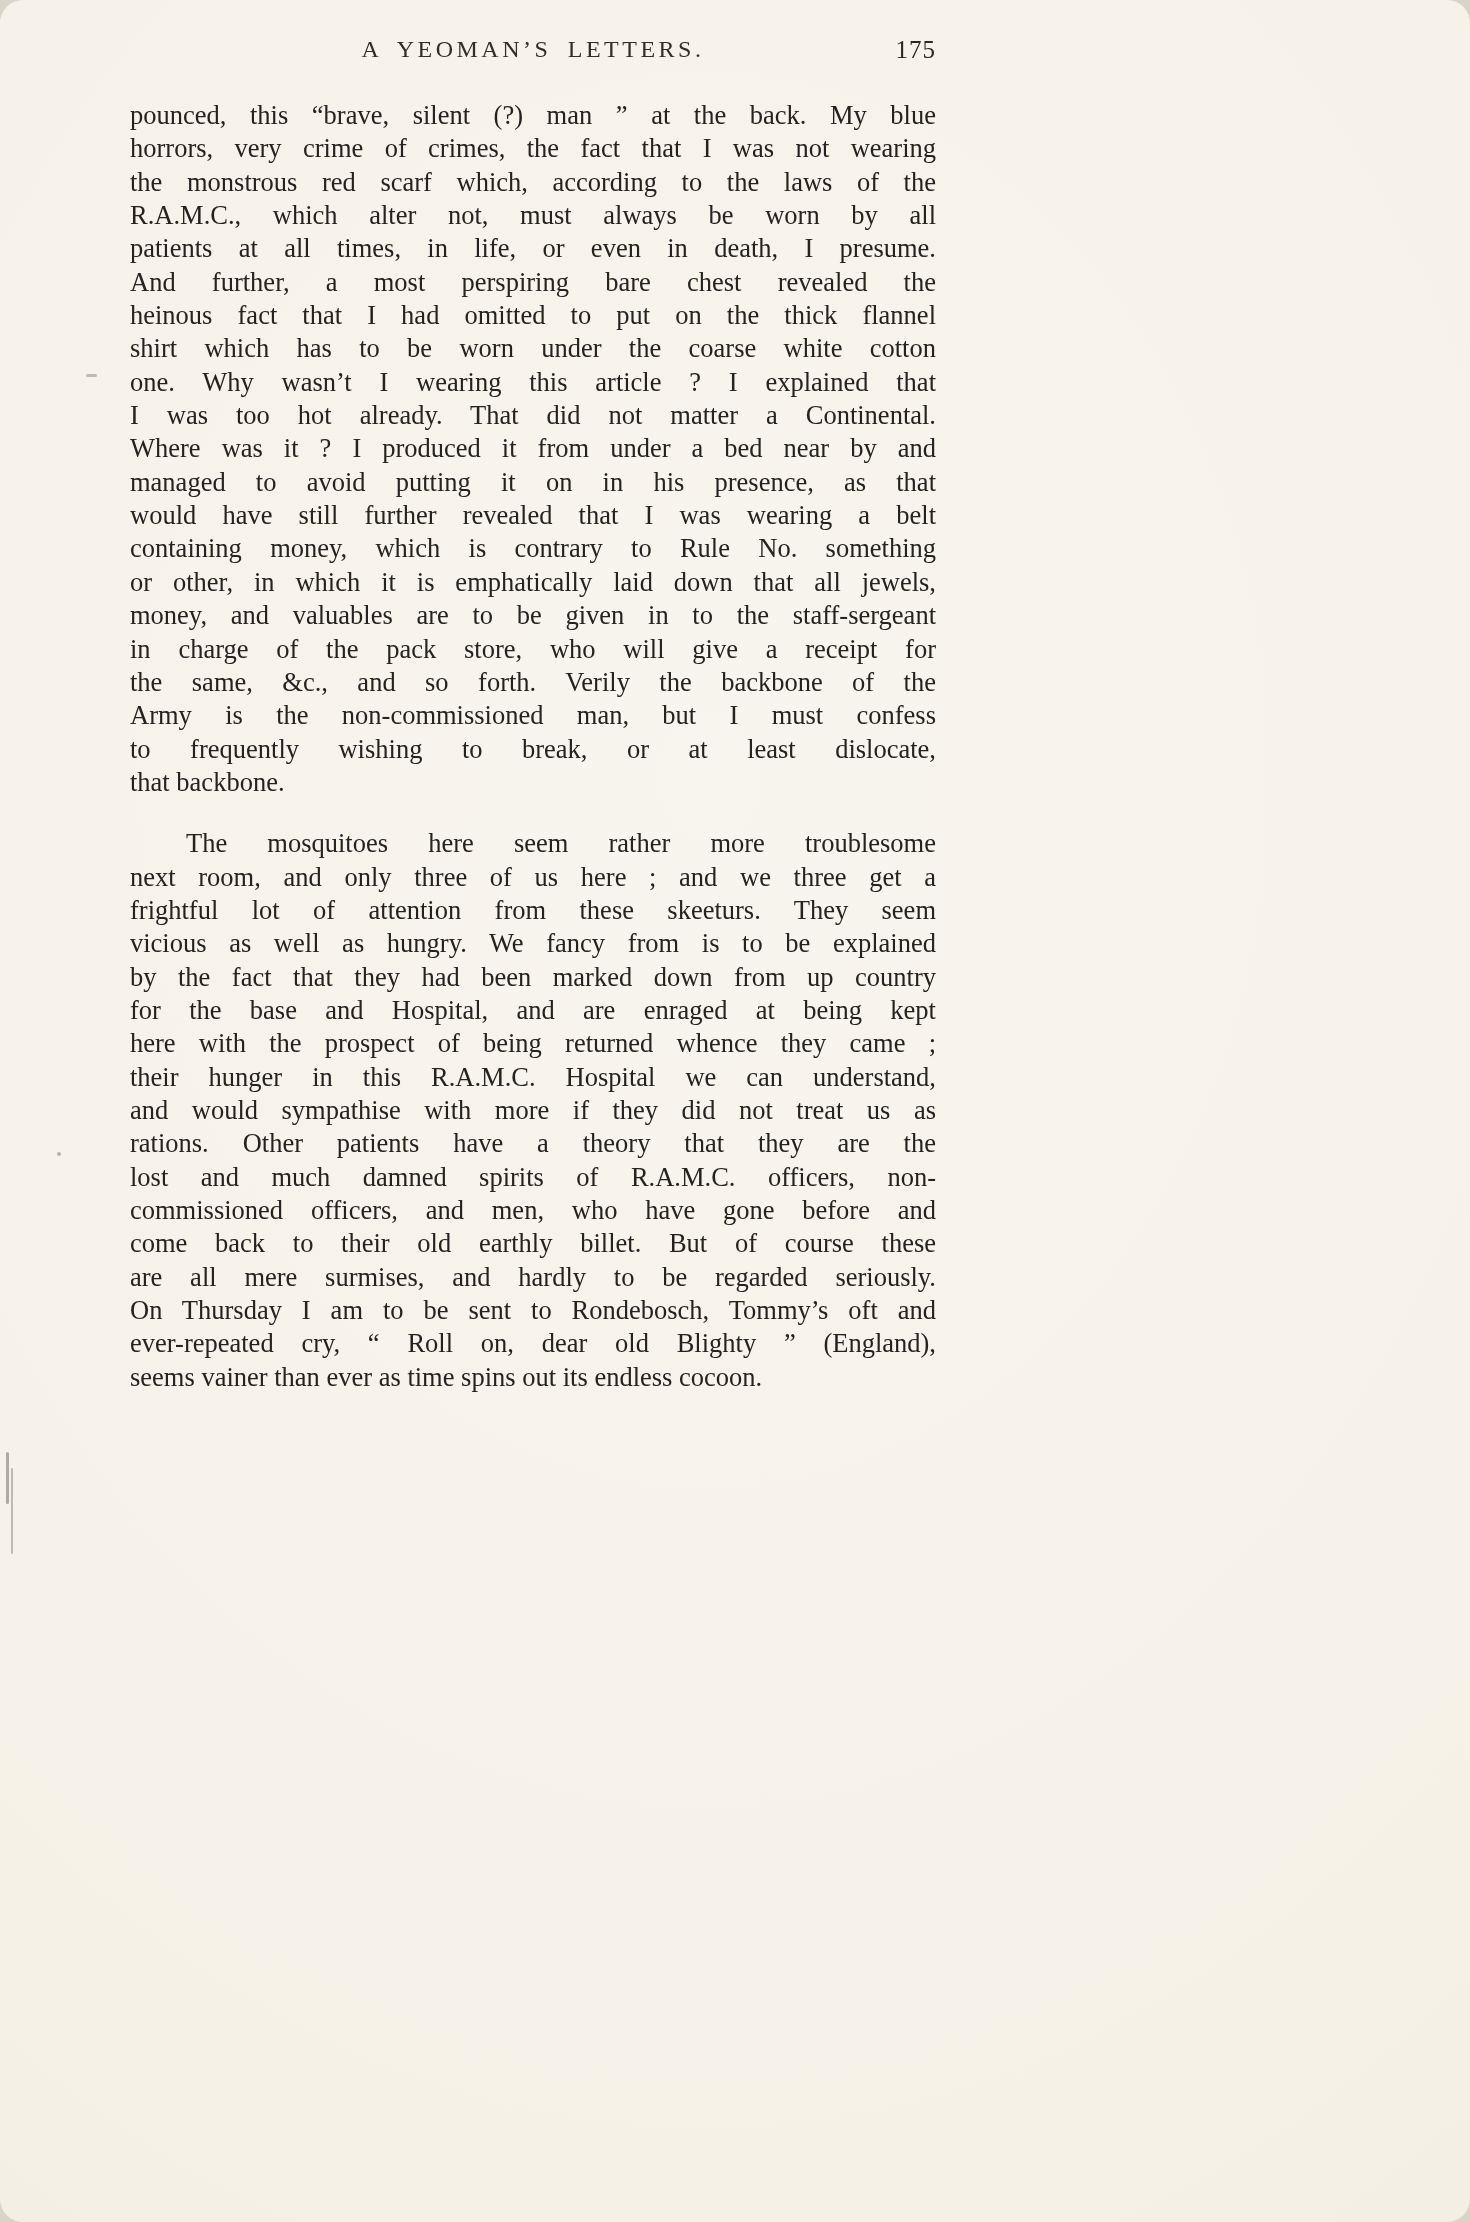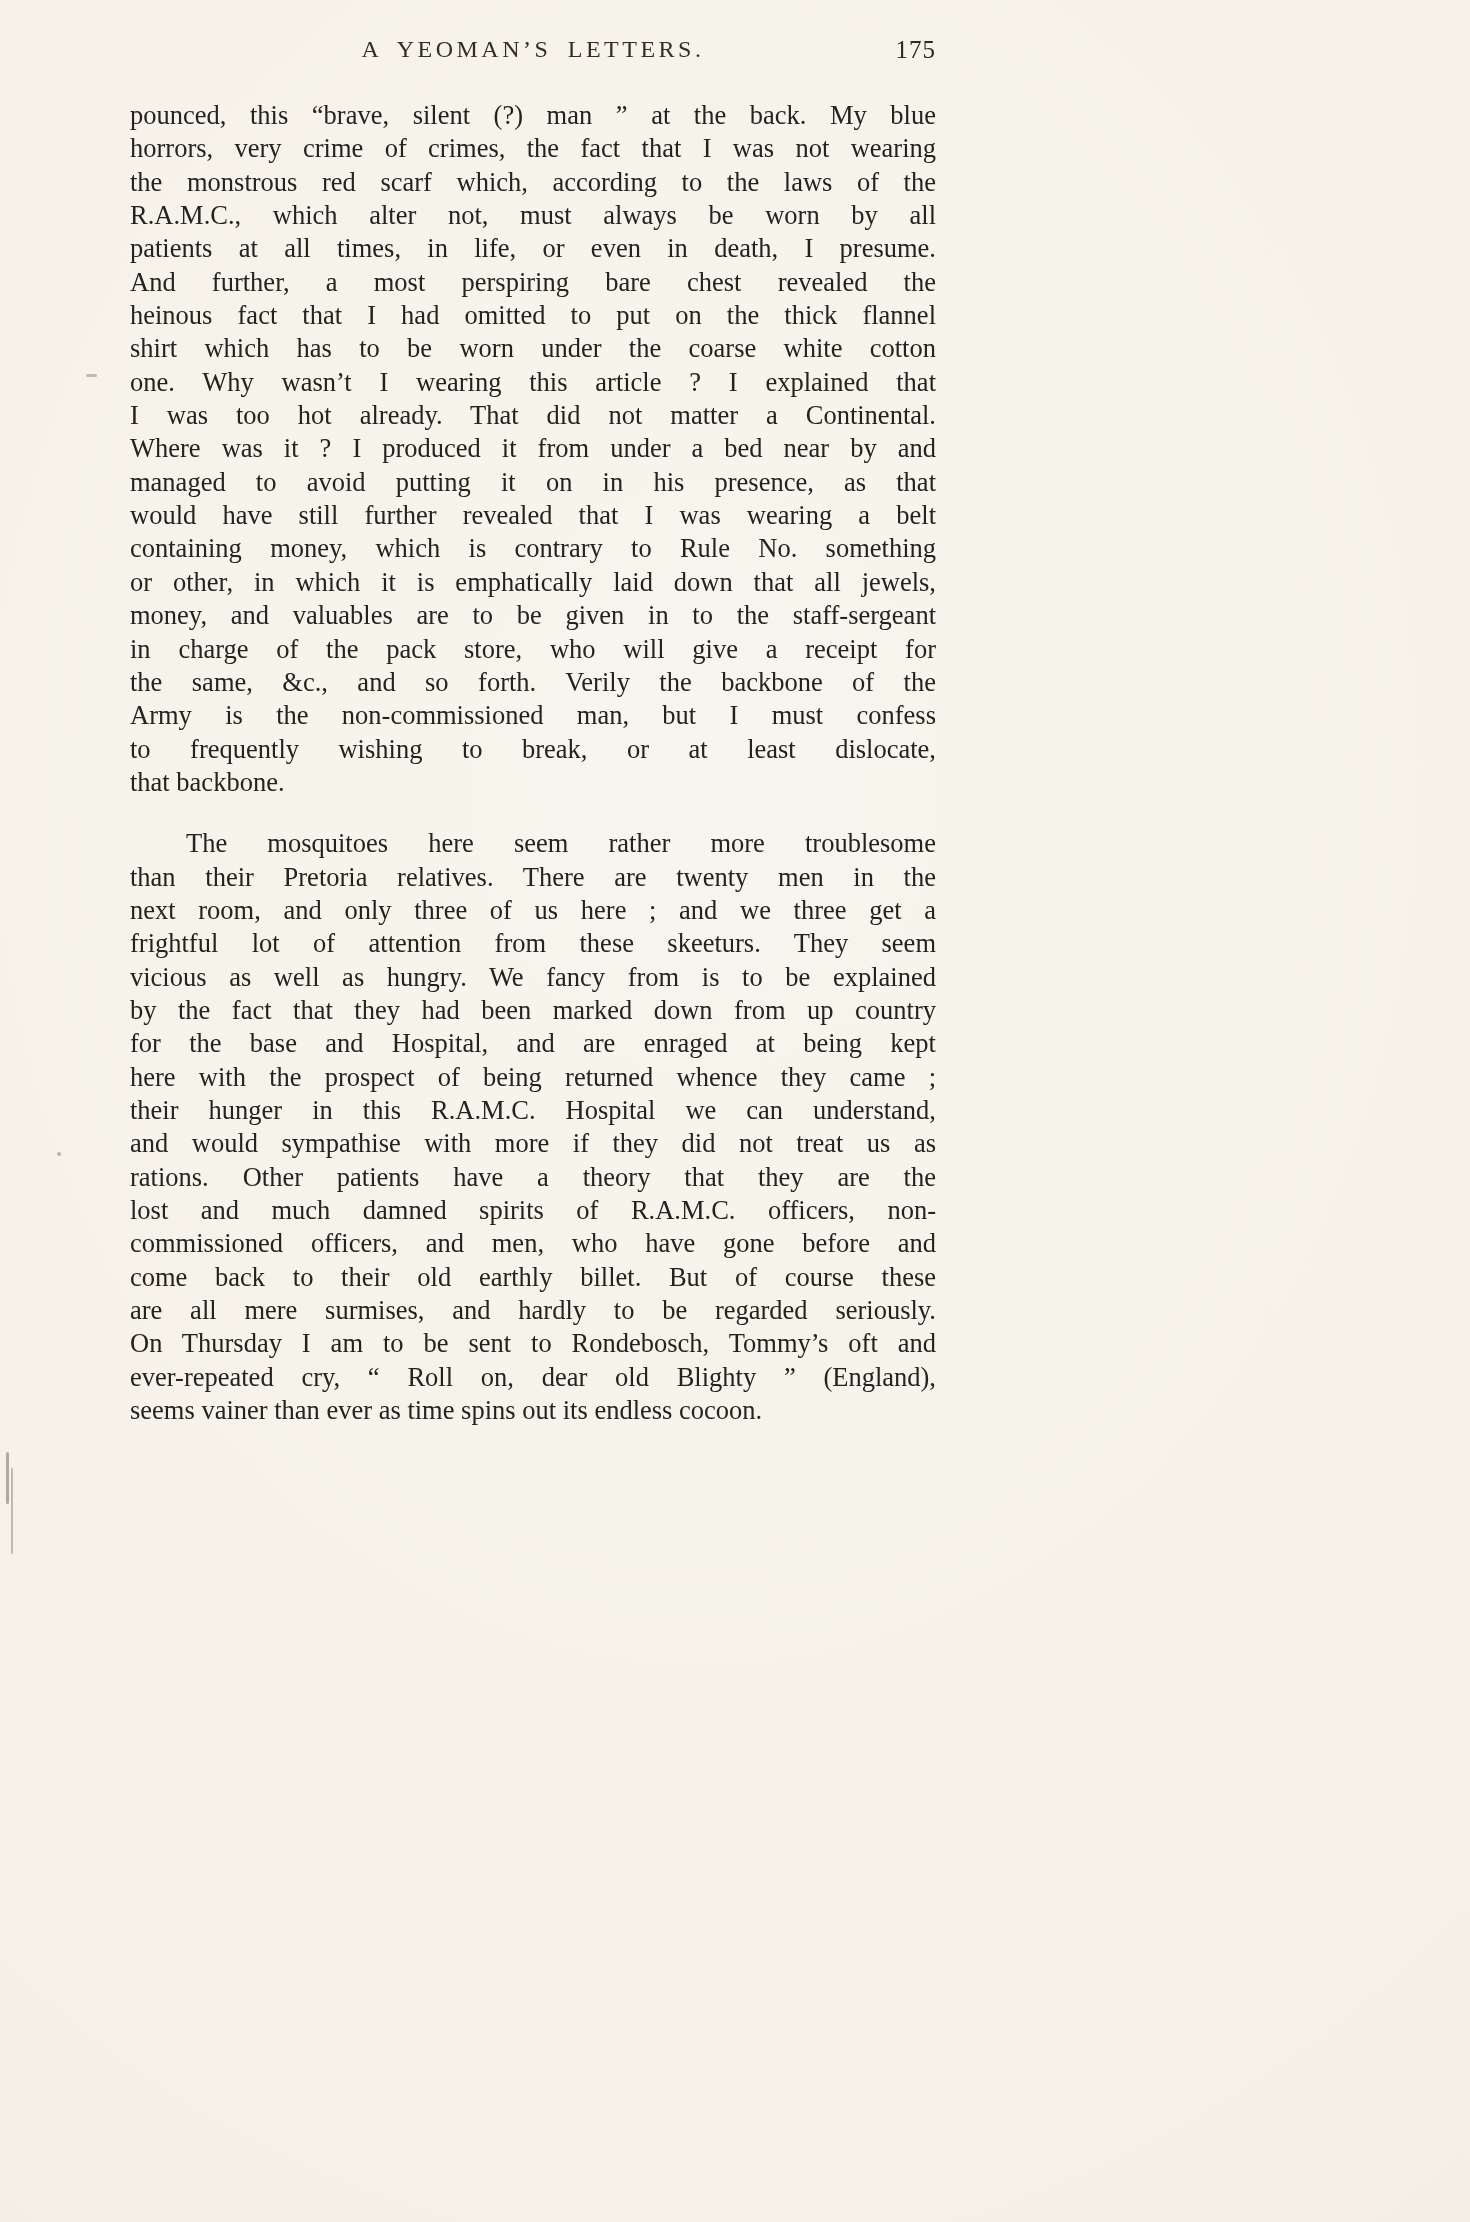--- a/index.html
+++ b/index.html
@@ -8,20 +8,21 @@
     background: #d8d4c8;
   }
   .page {
     position: relative;
     width: 1470px;
     height: 2222px;
     background: radial-gradient(145% 120% at 48% 35%, #f8f5ee 0%, #f5f1e7 55%, #ece7d9 100%);
     overflow: hidden;
     font-family: "Liberation Serif", serif;
     color: #272320;
+    border-radius: 23px;
   }
   .page-header {
     position: absolute;
     top: 36px;
     left: 130px;
     width: 806px;
     height: 40px;
   }
   .running-title {
     position: absolute;
@@ -103,21 +104,20 @@
         <div class="line"><span>or other, in which it is emphatically laid down that all jewels,</span></div>
         <div class="line"><span>money, and valuables are to be given in to the staff-sergeant</span></div>
         <div class="line"><span>in charge of the pack store, who will give a receipt for</span></div>
         <div class="line"><span>the same, &amp;c., and so forth. Verily the backbone of the</span></div>
         <div class="line"><span>Army is the non-commissioned man, but I must confess</span></div>
         <div class="line"><span>to frequently wishing to break, or at least dislocate,</span></div>
         <div class="line last"><span>that backbone.</span></div>
       </div>
       <div class="paragraph indent">
         <div class="line"><span>The mosquitoes here seem rather more troublesome</span></div>
-        <div class="line"><span>than their Pretoria relatives. There are twenty men in the</span></div>
         <div class="line"><span>next room, and only three of us here ; and we three get a</span></div>
         <div class="line"><span>frightful lot of attention from these </span><span class="it">skeeturs</span><span>. They seem</span></div>
         <div class="line"><span>vicious as well as hungry. We fancy from is to be explained</span></div>
         <div class="line"><span>by the fact that they had been marked down from up country</span></div>
         <div class="line"><span>for the base and Hospital, and are enraged at being kept</span></div>
         <div class="line"><span>here with the prospect of being returned whence they came ;</span></div>
         <div class="line"><span>their hunger in this R.A.M.C. Hospital we can understand,</span></div>
         <div class="line"><span>and would sympathise with more if they did not treat us as</span></div>
         <div class="line"><span>rations. Other patients have a theory that they are the</span></div>
         <div class="line"><span>lost and much damned spirits of R.A.M.C. officers, non-</span></div>

